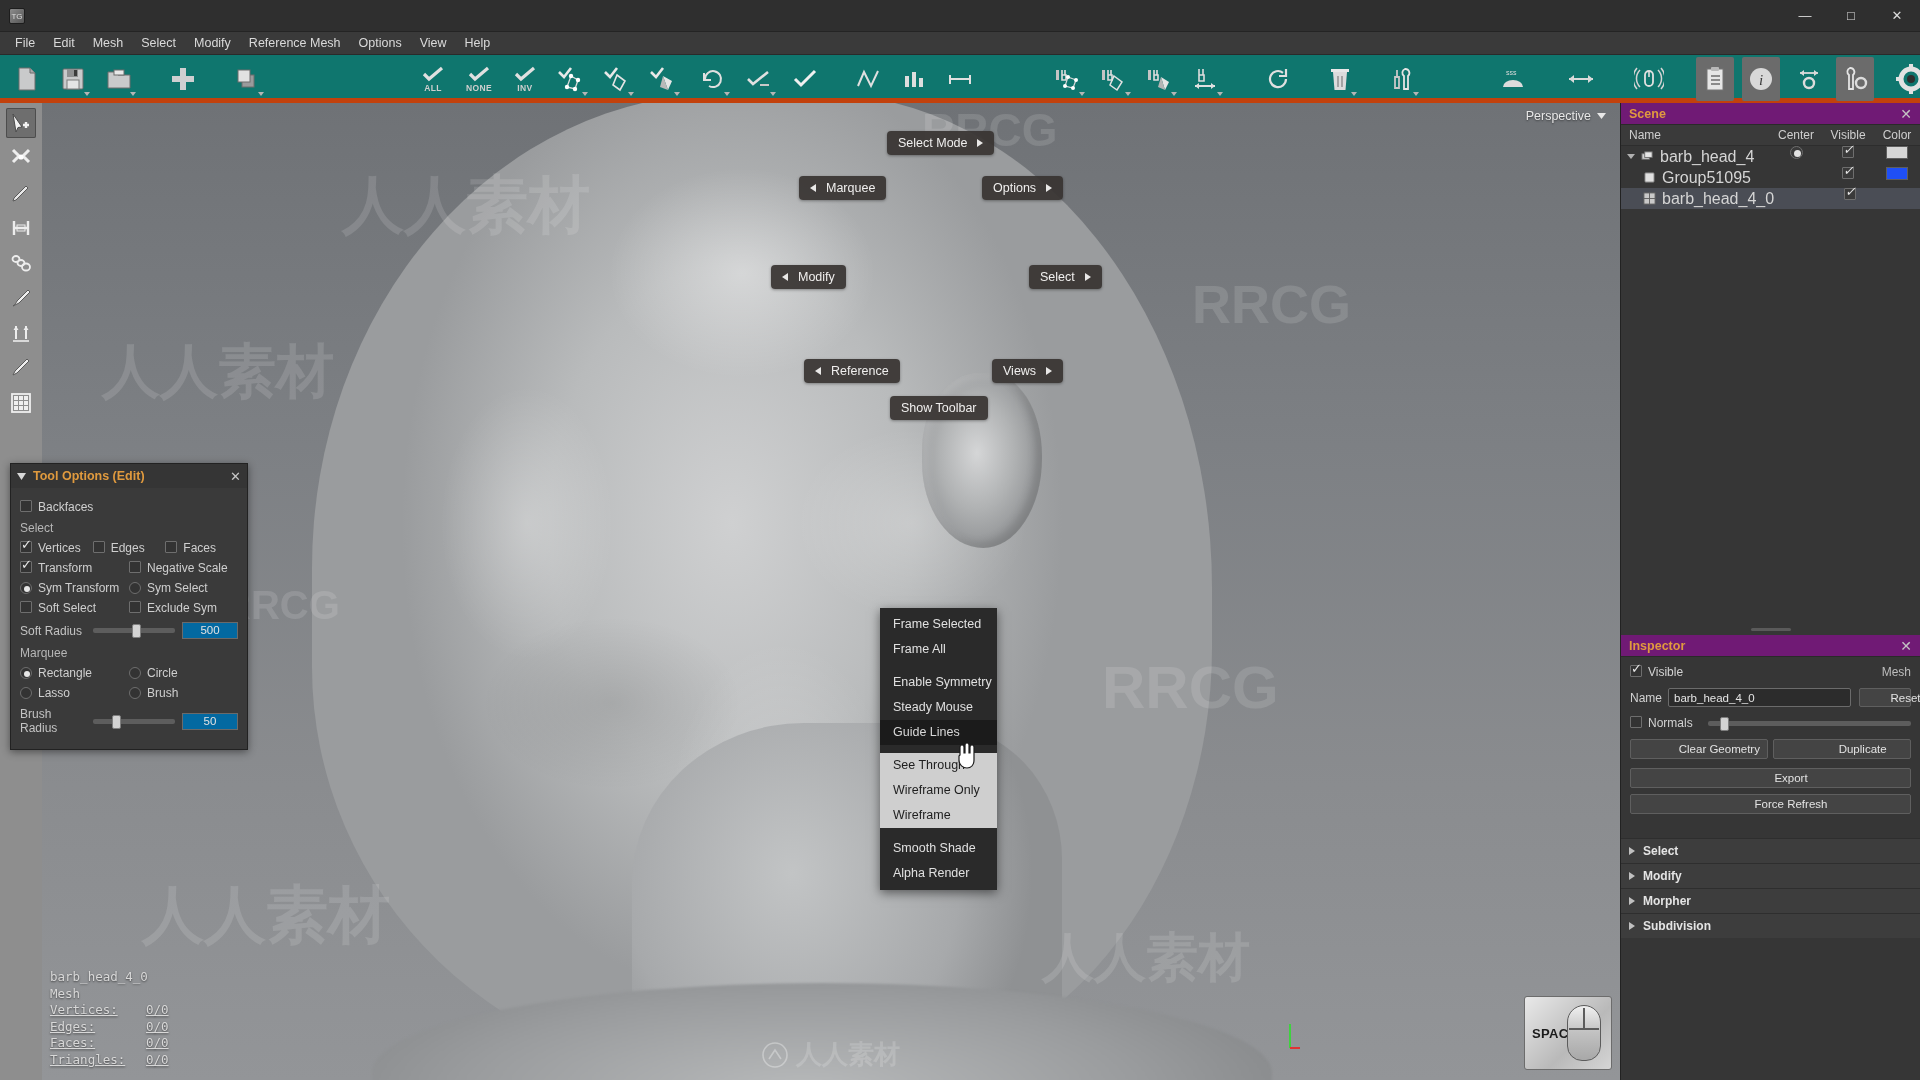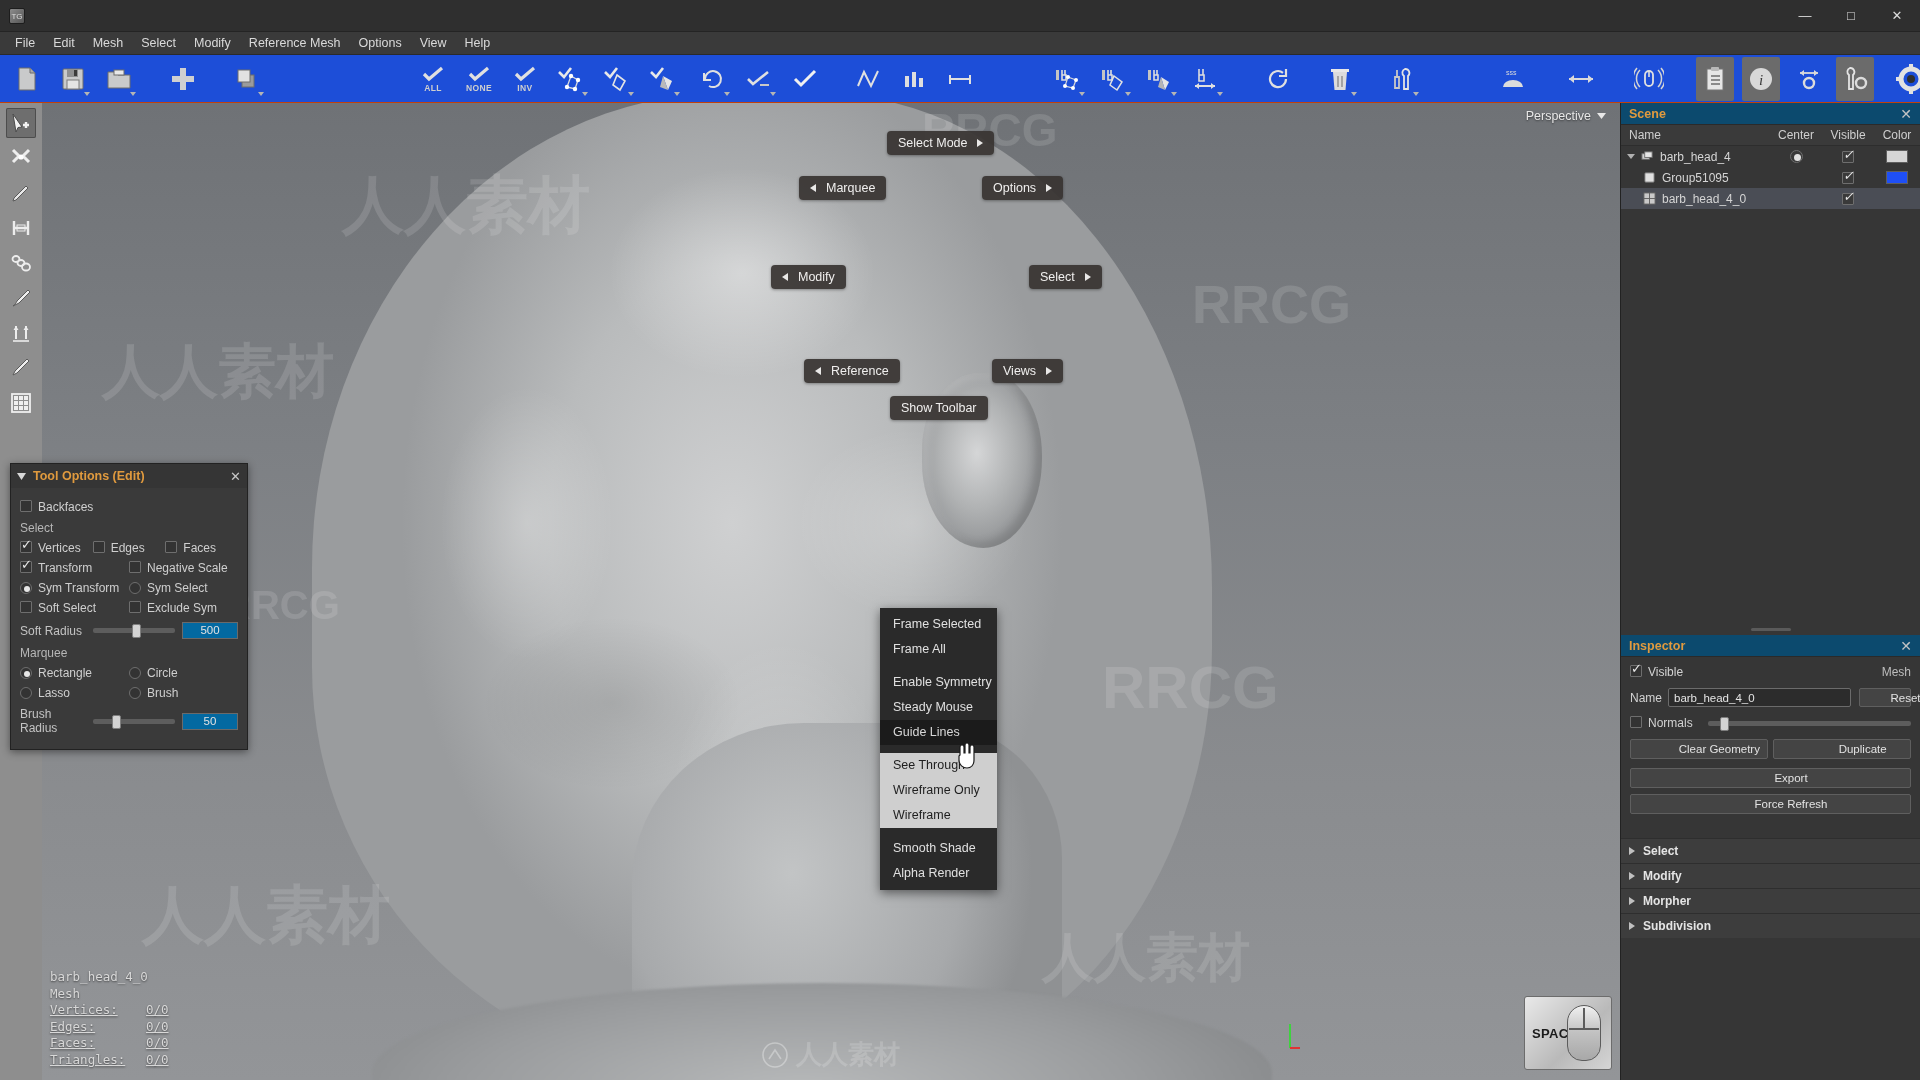--- a/index.html
+++ b/index.html
@@ -37,21 +37,21 @@
     background: #3a3a3a; display: flex; align-items: center; padding-left: 6px;
     border-bottom: 1px solid #2a2a2a;
   }
   .menu-item {
     color: #dadada; font-size: 12.5px; padding: 3px 9px; line-height: 14px;
   }
 
   
   #toolbar {
     position: absolute; top: 55px; left: 0; width: 1920px; height: 48px;
-    background: #1d4ed8; border-bottom: 1px solid #c2410c;
+    background: #0f766e; border-bottom: 5px solid #c2410c;
   }
   .tgroup { position: absolute; top: 0; height: 48px; display: flex; align-items: center; }
   .tbtn {
     position: relative; width: 38px; height: 44px; margin: 0 4px;
     display: flex; flex-direction: column; align-items: center; justify-content: center;
     border-radius: 2px;
   }
   .tbtn.active { background: #6b6b6b; }
   .tbtn .lbl { font-size: 8.5px; color: #cfcfcf; letter-spacing: .4px; margin-top: 1px; font-weight: bold; }
   .tbtn svg { display: block; }
@@ -217,36 +217,36 @@
     color: #e2e2e2; font-size: 11.5px; text-align: center; line-height: 15px; position: relative;
   }
 
   
   #rightdock {
     position: absolute; right: 0; top: 103px; width: 300px; height: 977px;
     background: #363636; border-left: 1px solid #222;
   }
   .panel-hdr {
     height: 22px; display: flex; align-items: center; padding: 0 8px;
-    background: #0c4a6e; border-bottom: 1px solid #2a2a2a;
+    background: #701a75; border-bottom: 1px solid #2a2a2a;
   }
   .panel-hdr .ttl { color: #e09a3e; font-weight: bold; font-size: 12.5px; }
   .panel-hdr .x { margin-left: auto; color: #c4c4c4; font-size: 14px; line-height: 14px; }
 
   
   #scene-cols {
     height: 21px; display: flex; align-items: center; font-size: 12px; color: #cfcfcf;
     border-bottom: 1px solid #2d2d2d; background: #3a3a3a;
   }
   #scene-cols .c-name { flex: 1; padding-left: 8px; }
   #scene-cols .c-center { width: 52px; text-align: center; }
   #scene-cols .c-visible { width: 52px; text-align: center; }
   #scene-cols .c-color { width: 46px; text-align: center; }
   .tree-row {
-    height: 21px; display: flex; align-items: center; font-size: 12px; color: #d5d5d5;
+    height: 21px; display: flex; font-size: 16px; color: #d5d5d5;
   }
   .tree-row.sel { background: #4a4d55; }
   .tree-row .c-name { flex: 1; display: flex; align-items: center; gap: 6px; }
   .tree-row .c-center { width: 52px; display: flex; justify-content: center; }
   .tree-row .c-visible { width: 52px; display: flex; justify-content: center; }
   .tree-row .c-color { width: 46px; display: flex; justify-content: center; }
   .twist { width: 0; height: 0; margin-left: 6px;
            border-left: 4px solid transparent; border-right: 4px solid transparent; border-top: 5px solid #b0b0b0; }
   .node-ico { width: 13px; height: 13px; flex: none; }
   .swatch { width: 22px; height: 13px; border: 1px solid #5e5e5e; }

